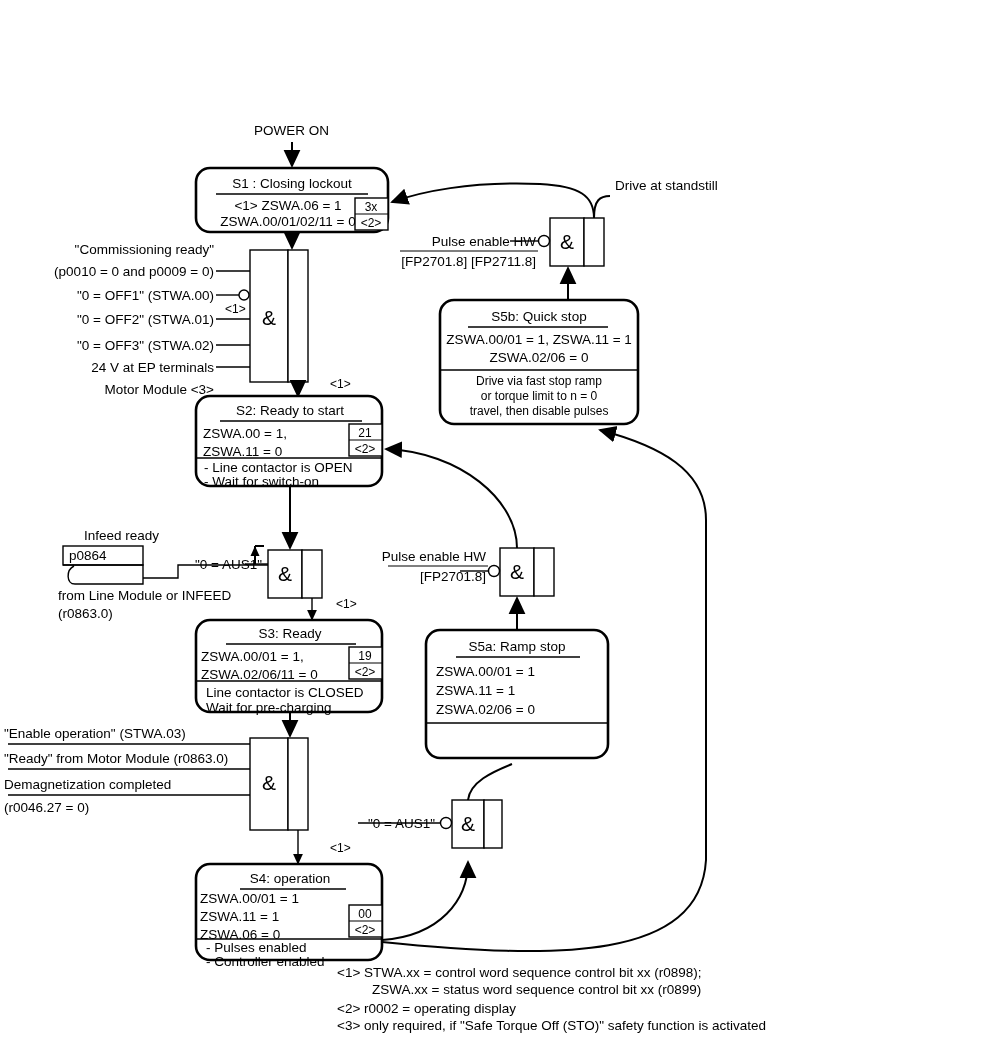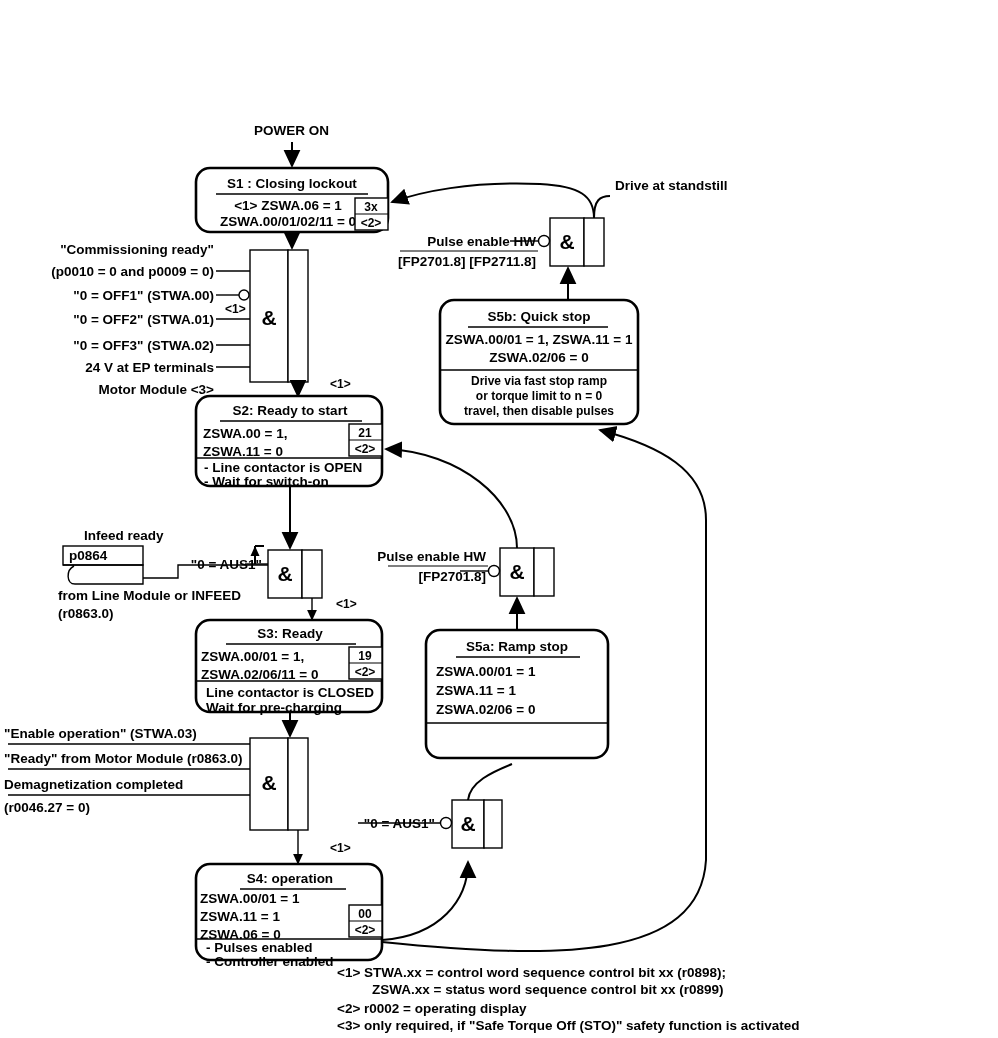--- a/index.html
+++ b/index.html
@@ -1,18 +1,18 @@
 <!DOCTYPE html>
 <html><head>
 <meta charset="utf-8">
 <style>
   html,body{margin:0;padding:0;background:#ffffff;}
   body{width:998px;height:1038px;position:relative;overflow:hidden;
        font-family:"Liberation Sans","DejaVu Sans",sans-serif;color:#000;}
-  #stage{position:absolute;left:0;top:0;width:998px;height:1038px;font-weight:bold;}
+  #stage{position:absolute;left:0;top:0;width:998px;height:1038px;}
   svg{position:absolute;left:0;top:0;width:998px;height:1038px;}
   text{font-family:"Liberation Sans","DejaVu Sans",sans-serif;fill:#000;}
   .t{font-size:13.5px;}
   .tsm{font-size:12px;}
   .amp{font-size:21px;}
   .box-outline{fill:#ffffff;stroke:#000;stroke-width:2.6;}
   .gate{fill:#ffffff;stroke:#000;stroke-width:1.4;}
   .sep{stroke:#000;stroke-width:1.4;}
   .sep-thin{stroke:#000;stroke-width:1.2;}
   .wire{stroke:#000;stroke-width:1.4;fill:none;}

